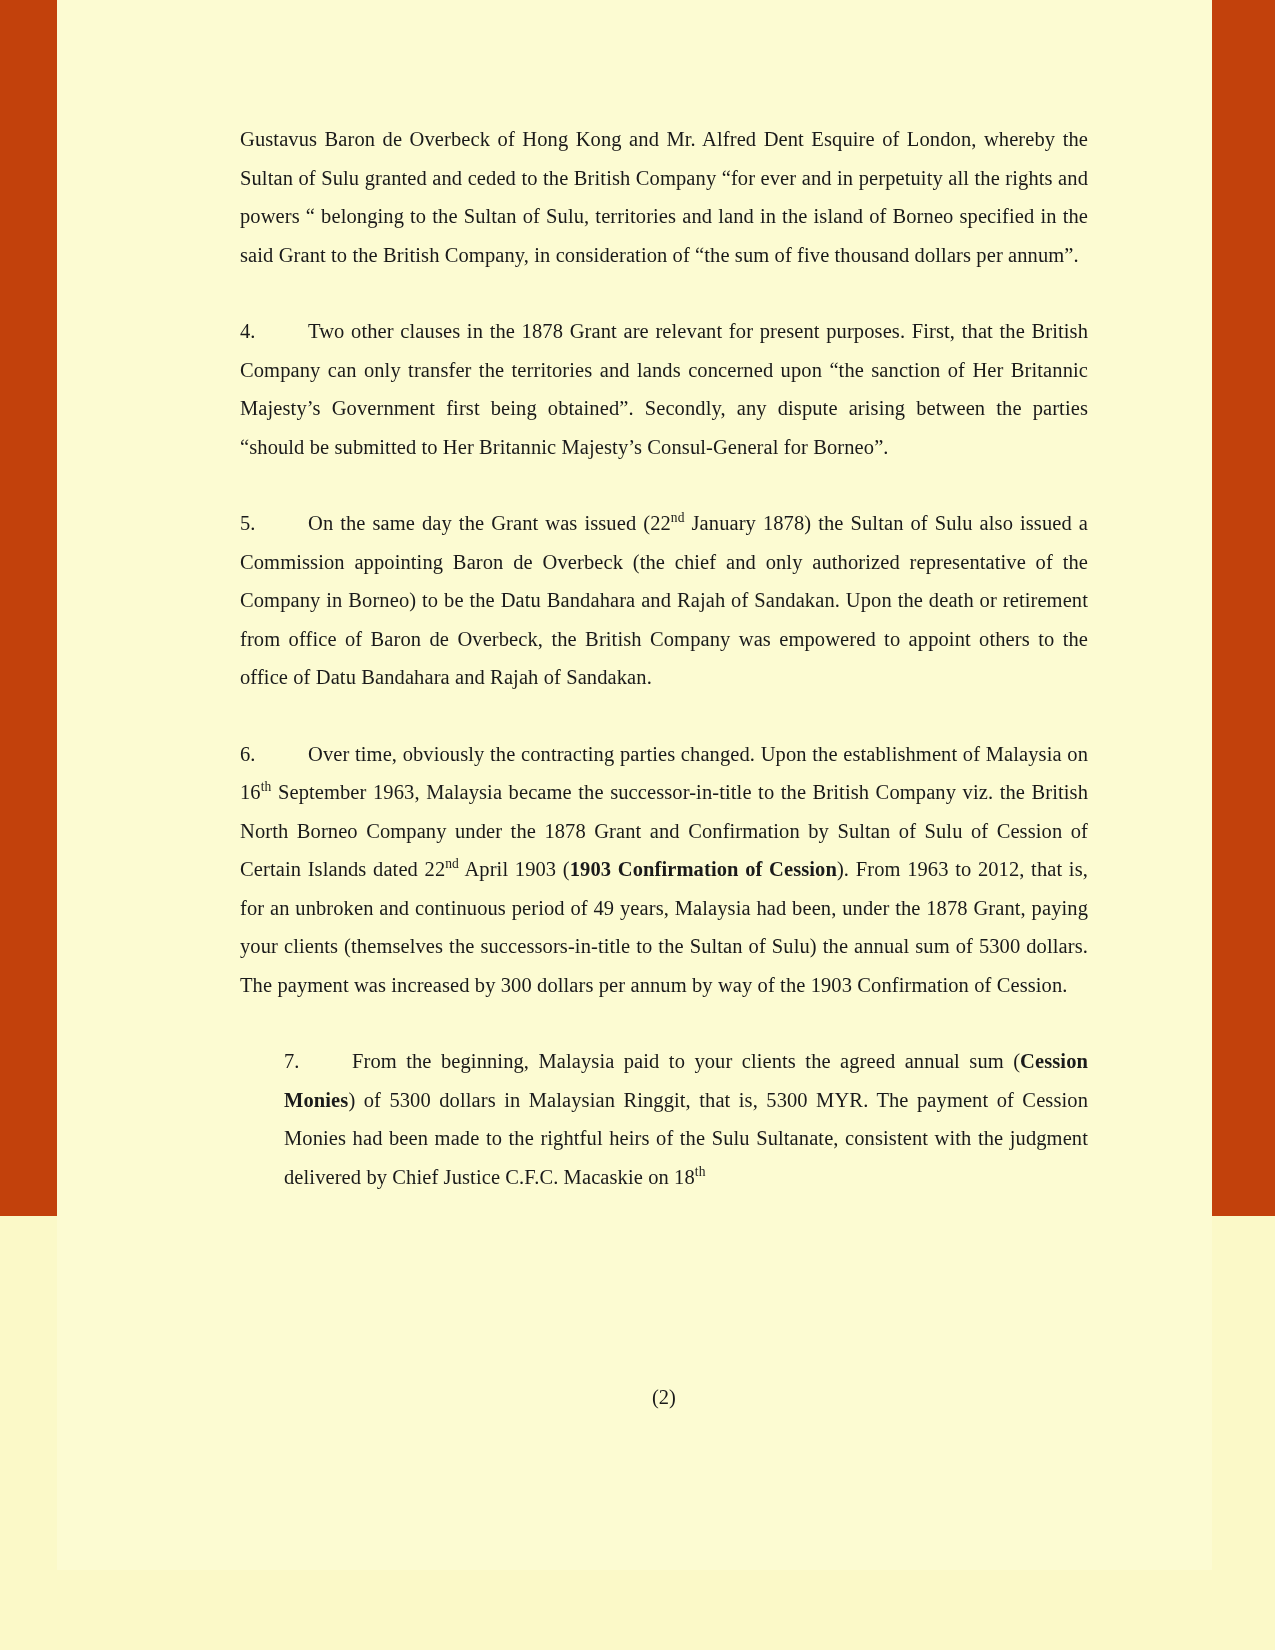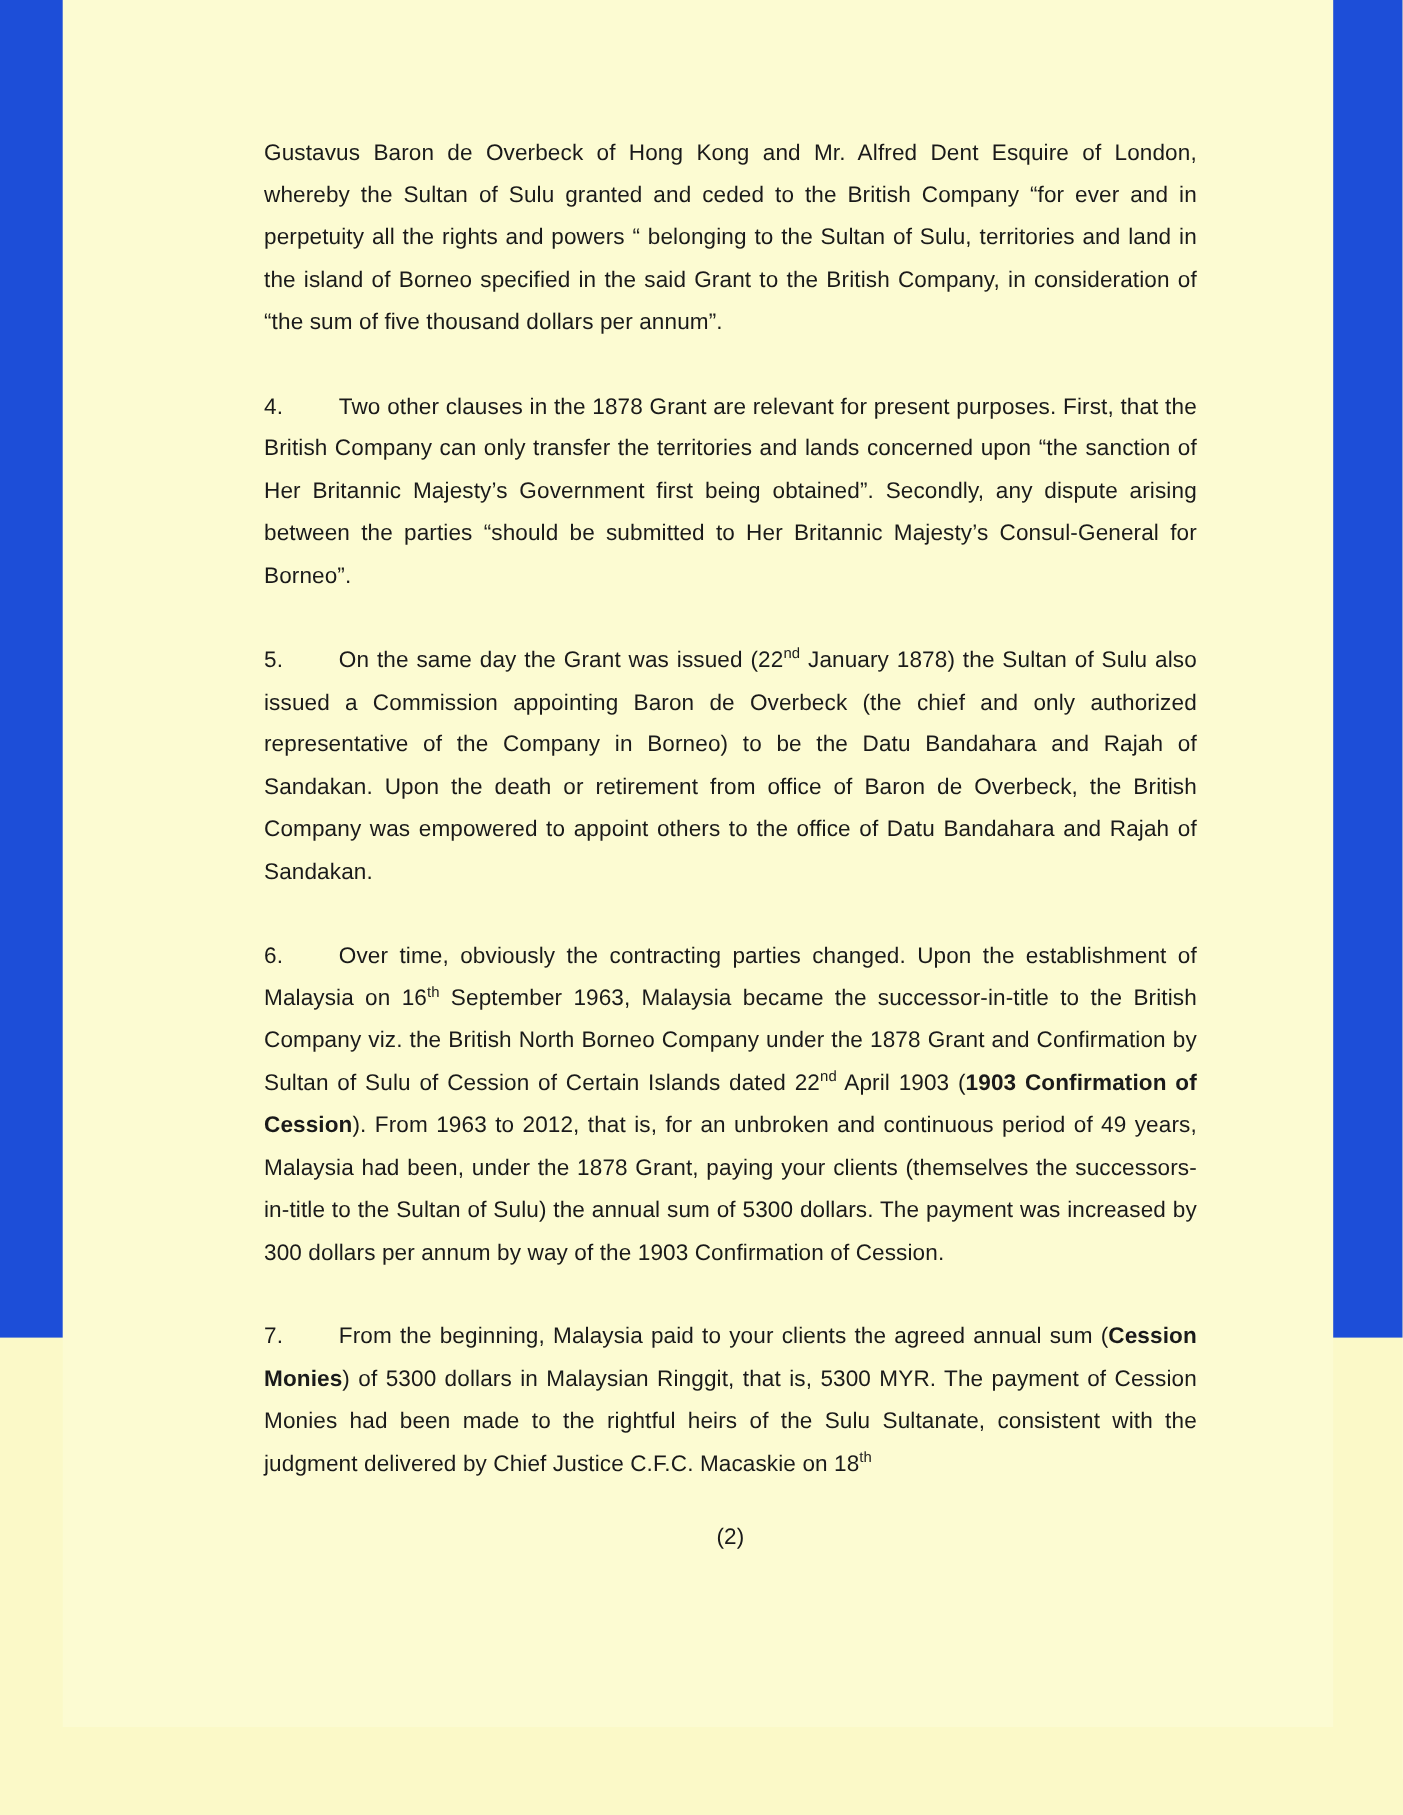--- a/index.html
+++ b/index.html
@@ -9,22 +9,23 @@
   body {
     width: 1275px;
     height: 1650px;
     background: #fbf9c8;
     font-family: "Liberation Sans", sans-serif;
   }
   .page {
     position: relative;
     width: 1275px;
     height: 1216px;
-    background: #1d4ed8;
+    background: #c2410c;
     box-sizing: border-box;
+    font-family: Liberation Serif, serif;
   }
   .sheet {
     position: absolute;
     left: 57px;
     top: 0px;
     width: 1155px;
     height: 1570px;
     background: #fcfbd2;
   }
   .content {
@@ -37,20 +38,21 @@
     margin: 0 0 38px 0;
     font-size: 20.5px;
     line-height: 38.5px;
     color: #1a1a1a;
     text-align: justify;
     text-justify: inter-word;
     letter-spacing: 0.1px;
   }
   p.para:last-child {
     margin-bottom: 0;
+    margin-left: 44px;
   }
   .num {
     display: inline-block;
     width: 68px;
   }
   sup {
     font-size: 0.66em;
     vertical-align: super;
     line-height: 0;
   }

